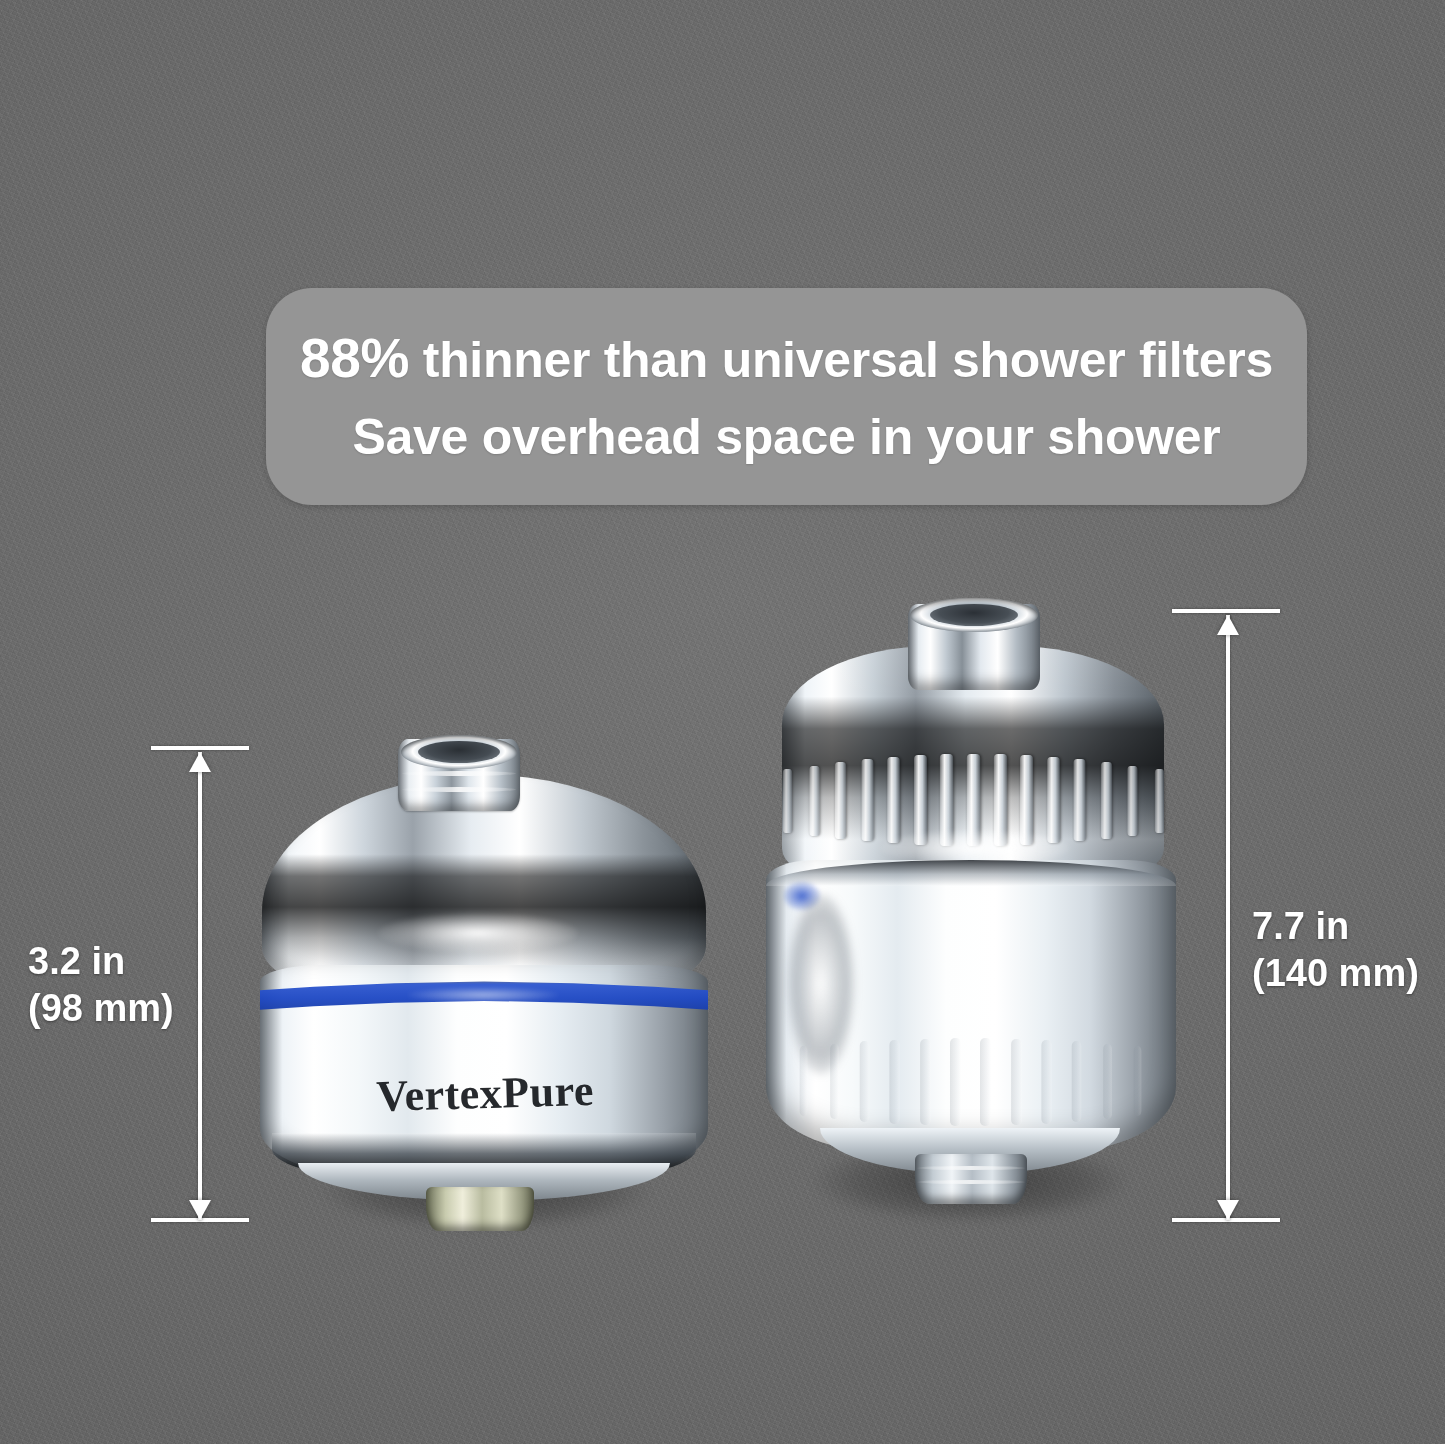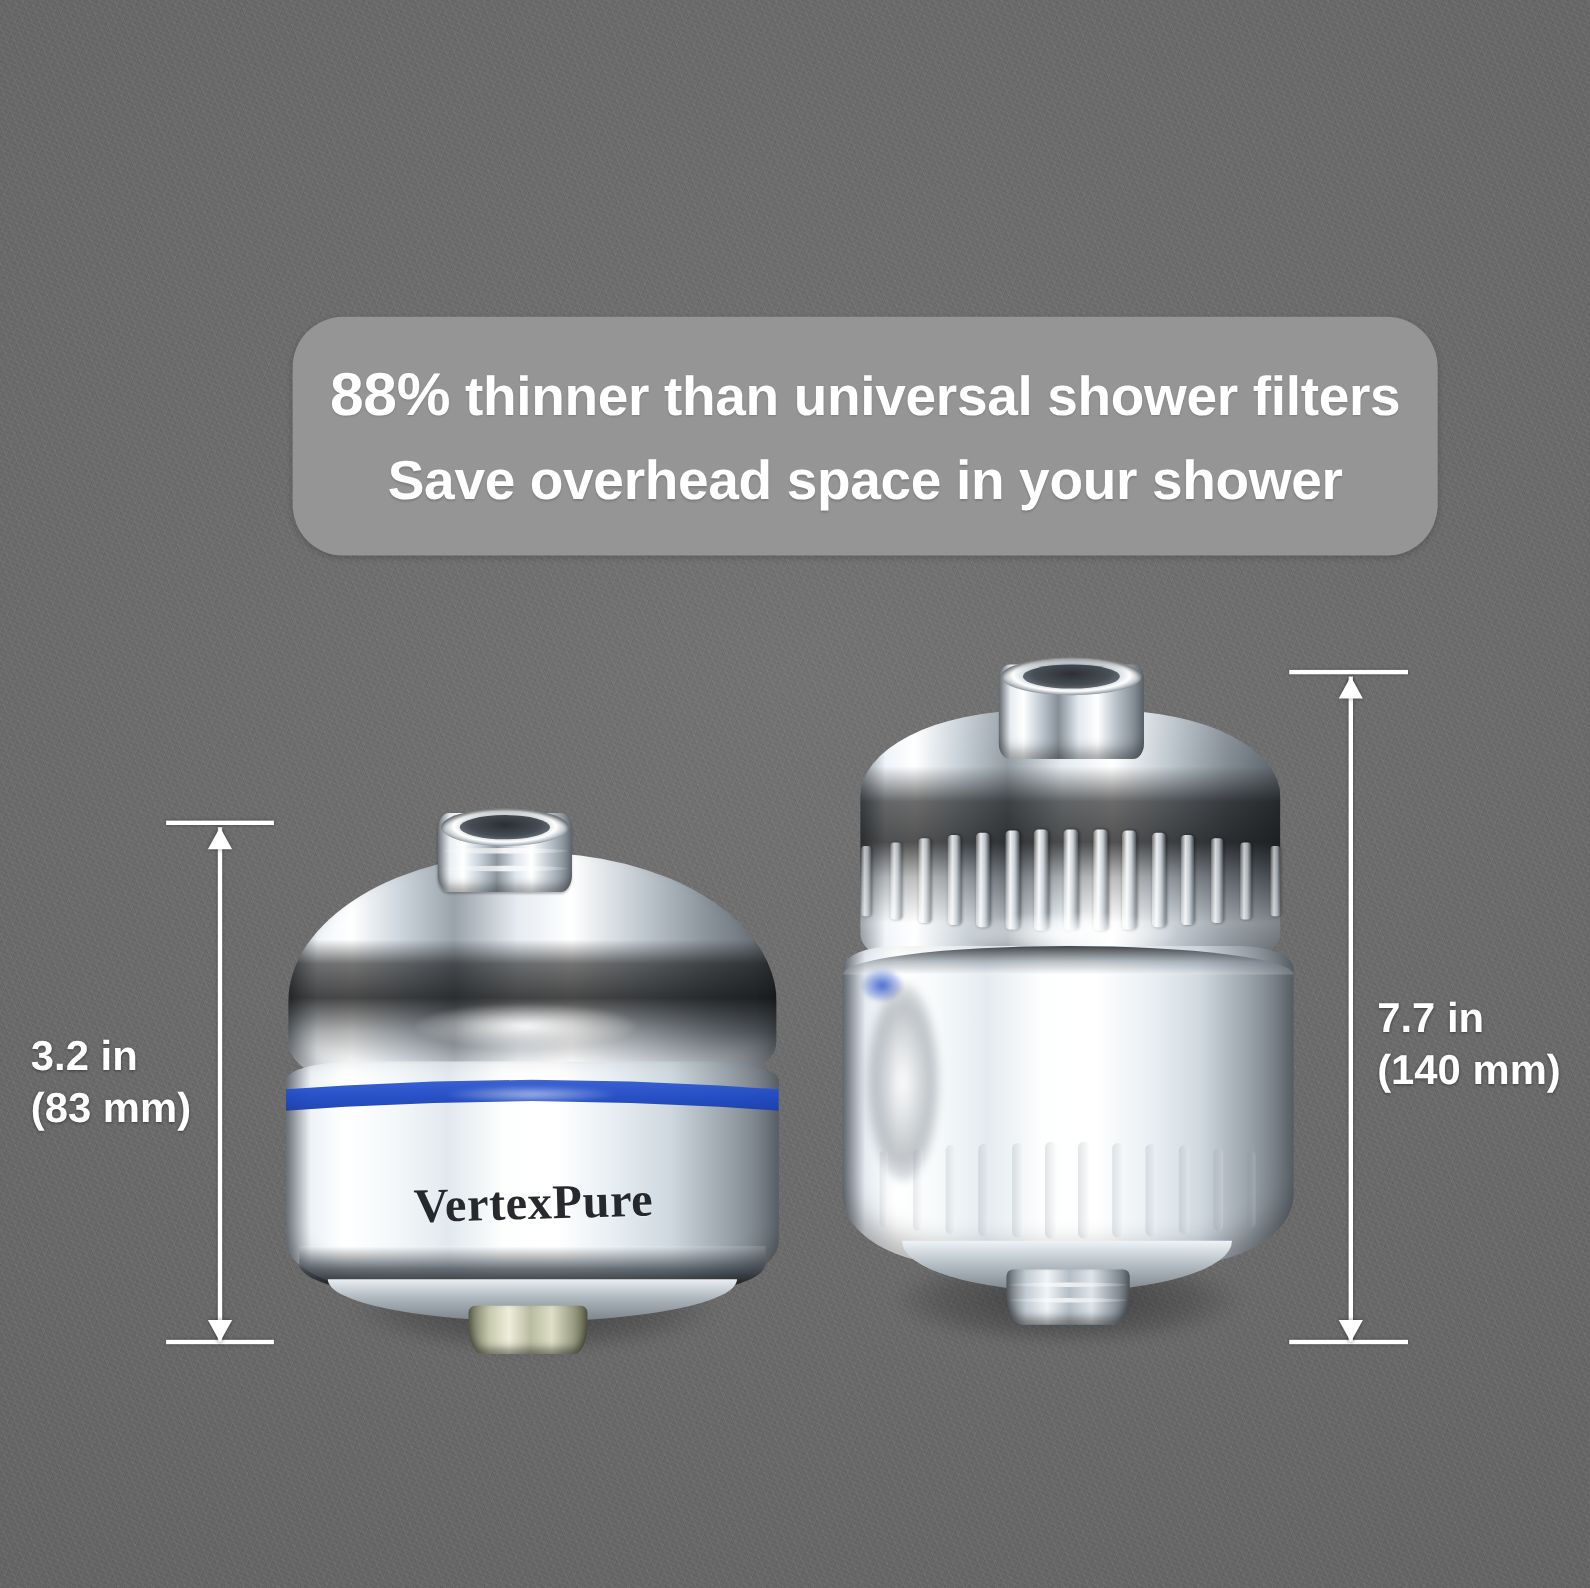--- a/index.html
+++ b/index.html
@@ -447,21 +447,21 @@
     <div class="outlet-thread" style="top:586px"></div>
   </div>
 
   <div class="dim-line dim-tick" id="dim-left-tick-top"></div>
   <div class="dim-line dim-tick" id="dim-left-tick-bottom"></div>
   <div class="dim-line dim-shaft" id="dim-left-shaft"></div>
   <div class="dim-arrow dim-arrow-up" id="dim-left-arrow-top"></div>
   <div class="dim-arrow dim-arrow-down" id="dim-left-arrow-bottom"></div>
   <div class="dim-label" id="dim-left-label">
     <div>3.2 in</div>
-    <div>(83 mm)</div>
+    <div>(98 mm)</div>
   </div>
 
   <div class="dim-line dim-tick" id="dim-right-tick-top"></div>
   <div class="dim-line dim-tick" id="dim-right-tick-bottom"></div>
   <div class="dim-line dim-shaft" id="dim-right-shaft"></div>
   <div class="dim-arrow dim-arrow-up" id="dim-right-arrow-top"></div>
   <div class="dim-arrow dim-arrow-down" id="dim-right-arrow-bottom"></div>
   <div class="dim-label" id="dim-right-label">
     <div>7.7 in</div>
     <div>(140 mm)</div>

